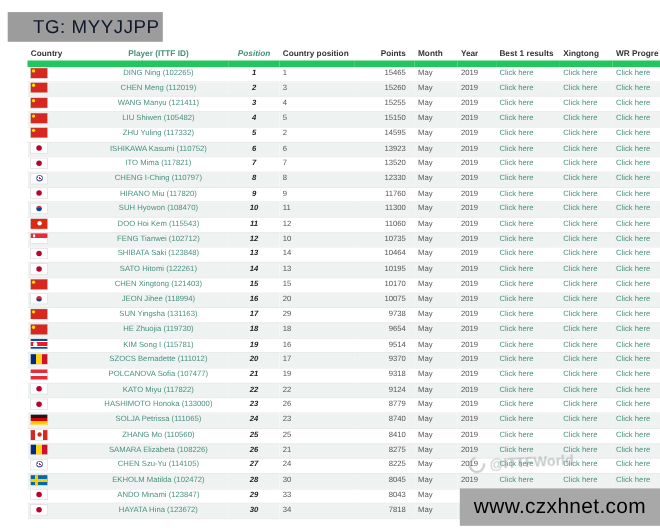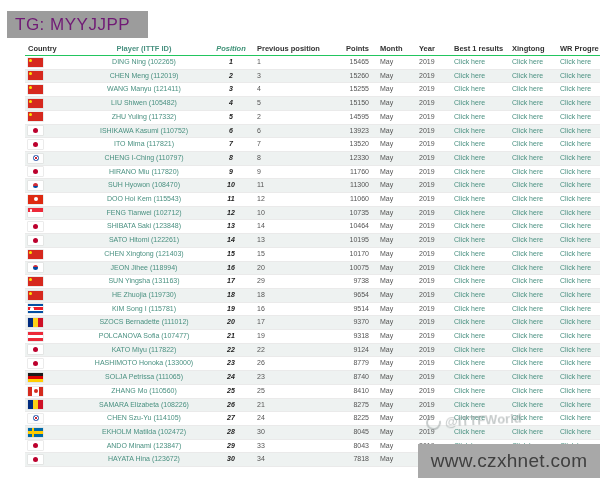--- a/index.html
+++ b/index.html
@@ -1,41 +1,41 @@
 <!DOCTYPE html>
 <html style="--link: #4A9181; --position-header: #3E9176; --header-text: #333333; --row-alt: #EEF2F1; --bar-gray: #9C9C9C; --bottom-bar-gray: #A8A8A8;"><head>
 <meta charset="utf-8">
 <style>
   html,body{margin:0;padding:0;background:#fff;}
   .page{position:relative;width:600px;height:480px;background:#fff;overflow:hidden;
         font-family:"Liberation Sans","DejaVu Sans",sans-serif;}
 
   
   .tg-bar{position:absolute;left:7px;top:11px;width:141px;height:27px;
-          background:var(--bar-gray,#9c9c9c);color:#701a75;font-size:17px;
-          display:flex;align-items:center;padding-left:8px;box-sizing:border-box;
+          background:var(--bar-gray,#9c9c9c);color:#0f172a;font-size:17px;
+          display:flex;align-items:center;padding-left:23px;box-sizing:border-box;
           letter-spacing:.5px;}
 
   
   .site-bar{position:absolute;left:418px;top:444px;width:182px;height:34px;
-            background:var(--bottom-bar-gray,#a8a8a8);color:#404040;font-size:19px;
+            background:var(--bottom-bar-gray,#a8a8a8);color:#000000;font-size:19px;
             display:flex;align-items:center;justify-content:center;letter-spacing:.3px;}
 
   
   .watermark{position:absolute;left:426px;top:413px;display:flex;align-items:center;gap:4px;
              color:#8f9898;opacity:.5;filter:blur(.5px);font-size:13px;font-weight:bold;
              transform:rotate(-3deg);pointer-events:none;}
   .swirl{display:inline-block;width:11px;height:11px;border:2px solid #8f9898;border-radius:50%;
          border-top-color:transparent;transform:rotate(35deg);}
 
   
   table.rank{position:absolute;left:25px;top:42px;width:540px;border-collapse:collapse;
              table-layout:fixed;font-size:7px;color:#555;}
   th{font-size:7.5px;font-weight:bold;color:var(--header-text,#333);text-align:left;
-     padding:2px 3px;border-bottom:1px solid #22c55e;white-space:nowrap;overflow:hidden;}
+     padding:2px 3px;border-bottom:6px solid #22c55e;white-space:nowrap;overflow:hidden;}
   td{height:12.7px;line-height:12.7px;padding:0 3px;white-space:nowrap;overflow:hidden;}
   tr.alt td{background:var(--row-alt,#eef2f1);}
   tbody tr{border-bottom:.5px solid #eaeaea;}
 
   .c-country{width:49px;}
   .c-player{width:122px;color:var(--link,#4a9181);text-align:center;}
   .c-pos{width:40px;text-align:center;}
   td.c-pos{font-weight:bold;font-style:italic;color:#222;}
   th.c-pos{color:var(--position-header,#3e9176);font-style:italic;text-align:center;}
   .c-prev{width:62px;}
@@ -91,21 +91,21 @@
   <div class="tg-bar">
     <span>TG: MYYJJPP</span>
   </div>
 
   <table class="rank">
     <thead>
       <tr>
         <th class="c-country">Country</th>
         <th class="c-player">Player (ITTF ID)</th>
         <th class="c-pos">Position</th>
-        <th class="c-prev">Previous position</th>
+        <th class="c-prev">Country position</th>
         <th class="c-points">Points</th>
         <th class="c-month">Month</th>
         <th class="c-year">Year</th>
         <th class="c-best8">Best 1 results</th>
         <th class="c-details">Xingtong</th>
         <th class="c-wr">WR Progre</th>
       </tr>
     </thead>
     <tbody>
         <tr>

